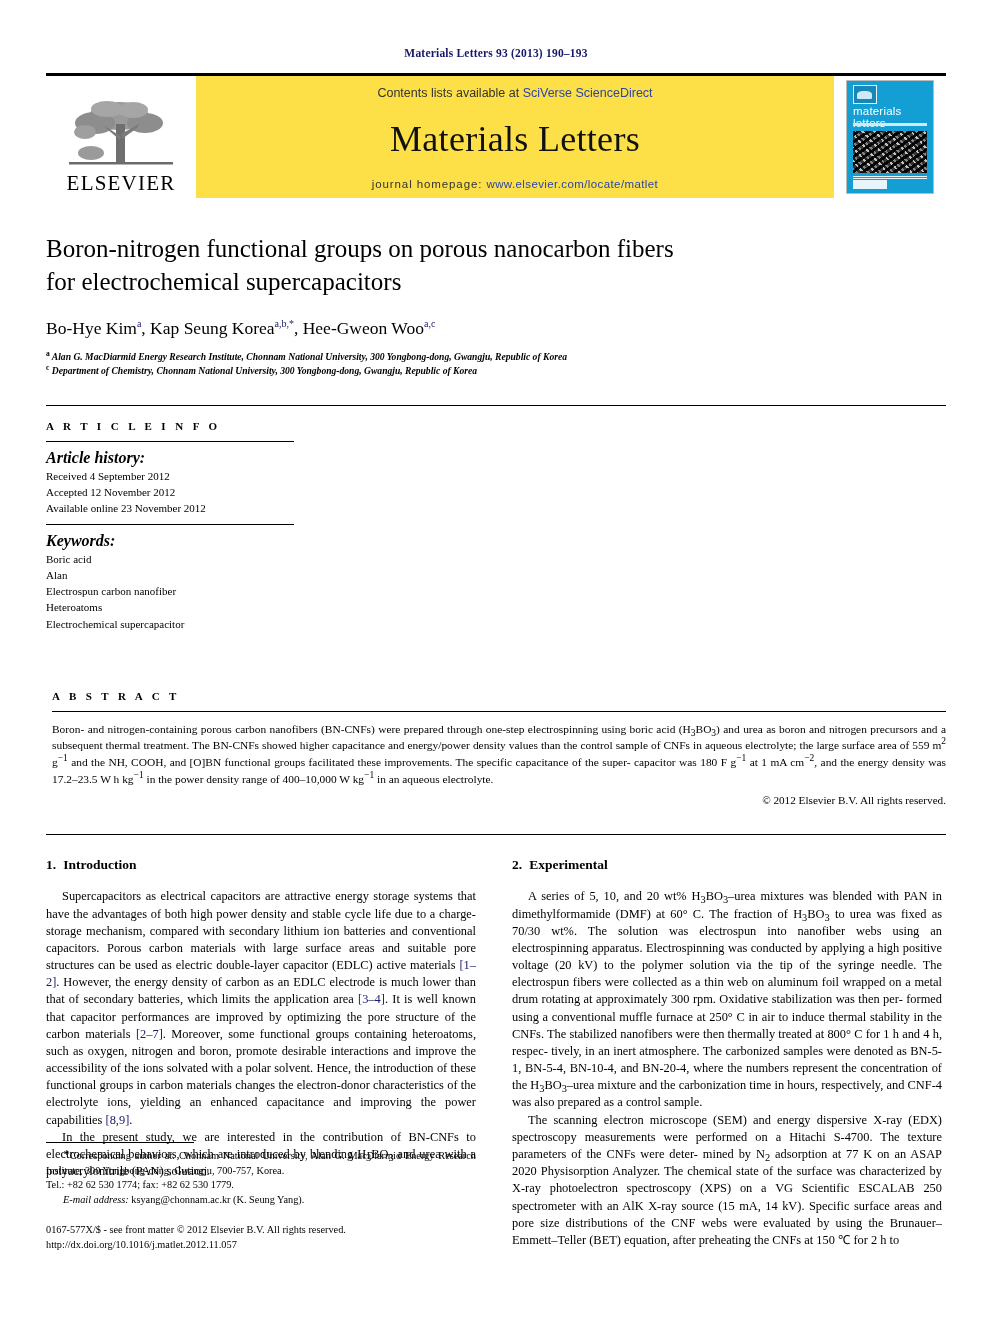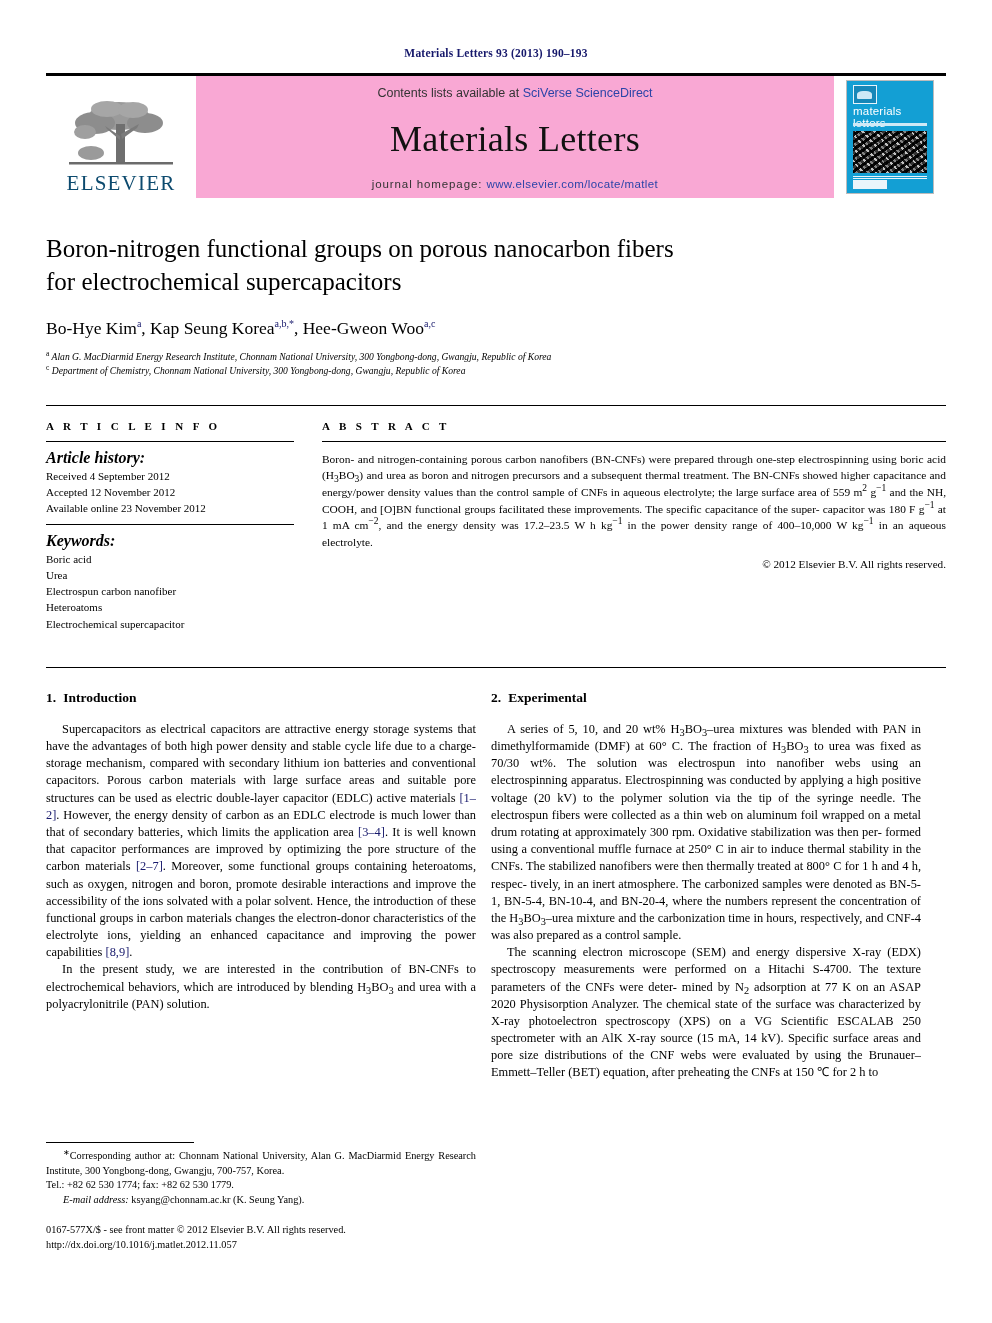--- a/index.html
+++ b/index.html
@@ -40,27 +40,27 @@
     align-items:center;
     justify-content:flex-end;
     padding-bottom:4px;
     background:#fff;
   }
   .tree-svg { display:block; }
   .elsevier-word {
     font-family:"Liberation Serif", serif;
     font-size:21px;
     letter-spacing:1.2px;
-    color:#0c4a6e;
+    color:#000000;
     line-height:1;
     margin-top:1px;
   }
   .mast-center {
     flex:1 1 auto;
-    background:#f9a8d4;
+    background:#fde047;
     display:flex;
     flex-direction:column;
     align-items:center;
     justify-content:space-between;
     padding:10px 0 8px 0;
   }
   .contents-line {
     font-family:"Liberation Sans", sans-serif;
     font-size:12.5px;
     color:#333;
@@ -141,29 +141,31 @@
     color:#000;
   }
   .authors sup { color:#16186b; font-size:10px; }
   .affils { margin-top:11px; }
   .affil {
     font-family:"Liberation Serif", serif;
     font-style:italic;
     font-size:9.6px;
     line-height:1.53;
     color:#000;
+    font-weight:bold;
   }
   .affil sup { font-style:normal; font-size:7.5px; }
 
   
   .band {
     margin:26px 46px 0 46px;
     border-top:1px solid #000;
     display:flex;
     padding-top:14px;
+    flex-direction:column;
   }
   .col-info { width:270px; flex:0 0 270px; padding-right:22px; box-sizing:border-box; }
   .col-abs  { flex:1 1 auto; padding-left:6px; }
   .sec-head {
     font-family:"Liberation Serif", serif;
     font-weight:bold;
     font-size:11px;
     letter-spacing:3.4px;
     margin-bottom:9px;
   }
@@ -194,21 +196,21 @@
     text-align:right;
     margin-top:7px;
   }
 
   
   .body-cols {
     margin:28px 46px 0 46px;
     border-top:1px solid #000;
     padding-top:22px;
     display:flex;
-    gap:15px;
+    gap:36px;
   }
   .bcol { width:430px; flex:0 0 430px; }
   h2.section-title {
     font-family:"Liberation Serif", serif;
     font-size:13.5px;
     font-weight:bold;
     margin:0 0 15px 0;
   }
   h2.section-title .num { margin-right:7px; }
   p.para {
@@ -324,21 +326,21 @@
       <div class="info-group bordered">
         <div class="info-lead">Article history:</div>
         <div class="info-line">Received 4 September 2012</div>
         <div class="info-line">Accepted 12 November 2012</div>
         <div class="info-line">Available online 23 November 2012</div>
       </div>
 
       <div class="info-group">
         <div class="info-lead">Keywords:</div>
         <div class="info-line">Boric acid</div>
-        <div class="info-line">Urea</div>
+        <div class="info-line">Alan</div>
         <div class="info-line">Electrospun carbon nanofiber</div>
         <div class="info-line">Heteroatoms</div>
         <div class="info-line">Electrochemical supercapacitor</div>
       </div>
     </div>
 
     <div class="col-abs">
       <div class="sec-head">A B S T R A C T</div>
       <div class="rule" style="margin-bottom:9px;"></div>
 

